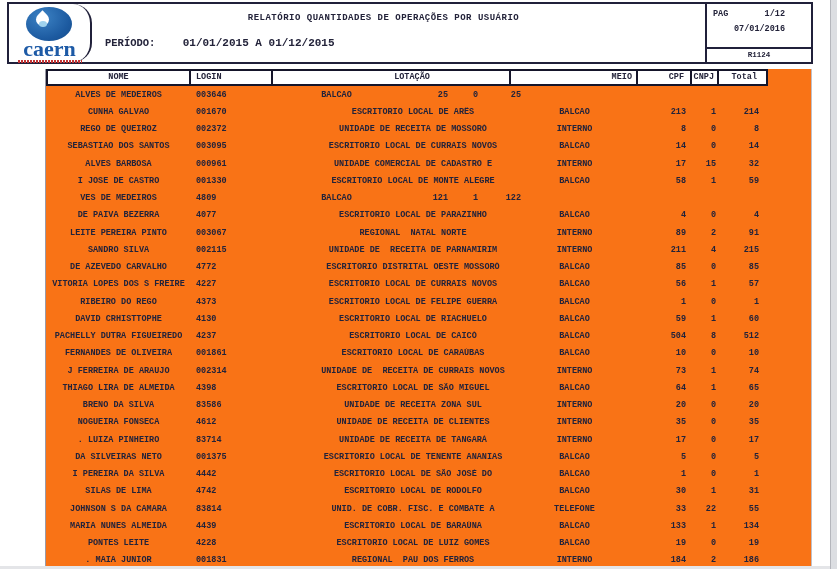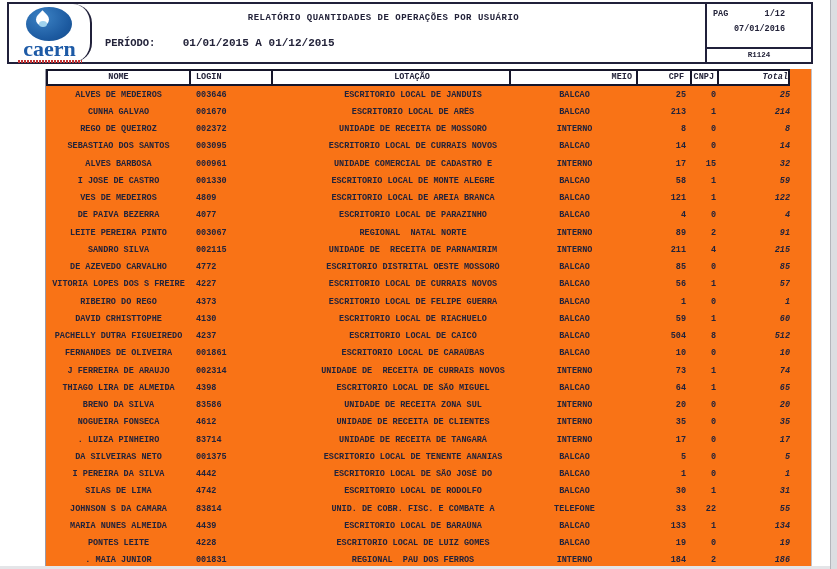--- a/index.html
+++ b/index.html
@@ -47,21 +47,21 @@
   .tbody .trow{display:flex;height:17.25px;align-items:center;}
   .cell{font-size:8.5px;white-space:pre;overflow:hidden;}
 
   .c0{width:145px;text-align:center;}
   .c1{width:82px;padding-left:5px;}
   .c2{width:238px;text-align:center;padding-left:42px;}
   .c3{width:127px;text-align:center;}
   .c3h{width:127px;text-align:right;padding-right:4px;}
   .c4{width:54px;text-align:right;padding-right:6px;}
   .c5{width:27px;text-align:right;padding-right:3px;}
-  .c6{width:71px;text-align:right;font-style:italic;}
+  .c6{width:49px;text-align:right;padding-right:9px;}
 
   
   .scroll-strip{position:absolute;right:0;top:0;width:7px;height:569px;
                 background:#dcdee2;border-left:1px solid #b4b6bc;}
   .bottom-strip{position:absolute;left:0;bottom:0;width:830px;height:3px;background:#e4e5e8;}
 </style>
 </head>
 <body>
 
 <div class="page">
@@ -98,21 +98,20 @@
       <div class="th c3h">MEIO</div>
       <div class="th c4">CPF</div>
       <div class="th c5">CNPJ</div>
       <div class="th c6">Total</div>
     </div>
     <div class="tbody">
 
     <div class="trow">
         <div class="cell c0">ALVES DE MEDEIROS</div>
         <div class="cell c1">003646</div>
-        <div class="cell c2">ESCRITORIO LOCAL DE JANDUÍS</div>
         <div class="cell c3">BALCAO</div>
         <div class="cell c4">25</div>
         <div class="cell c5">0</div>
         <div class="cell c6">25</div>
       </div>
         <div class="trow">
         <div class="cell c0">CUNHA GALVAO</div>
         <div class="cell c1">001670</div>
         <div class="cell c2">ESCRITORIO LOCAL DE ARÊS</div>
         <div class="cell c3">BALCAO</div>
@@ -152,21 +151,20 @@
         <div class="cell c1">001330</div>
         <div class="cell c2">ESCRITORIO LOCAL DE MONTE ALEGRE</div>
         <div class="cell c3">BALCAO</div>
         <div class="cell c4">58</div>
         <div class="cell c5">1</div>
         <div class="cell c6">59</div>
       </div>
         <div class="trow">
         <div class="cell c0">VES DE MEDEIROS</div>
         <div class="cell c1">4809</div>
-        <div class="cell c2">ESCRITORIO LOCAL DE AREIA BRANCA</div>
         <div class="cell c3">BALCAO</div>
         <div class="cell c4">121</div>
         <div class="cell c5">1</div>
         <div class="cell c6">122</div>
       </div>
         <div class="trow">
         <div class="cell c0">DE PAIVA BEZERRA</div>
         <div class="cell c1">4077</div>
         <div class="cell c2">ESCRITORIO LOCAL DE PARAZINHO</div>
         <div class="cell c3">BALCAO</div>

